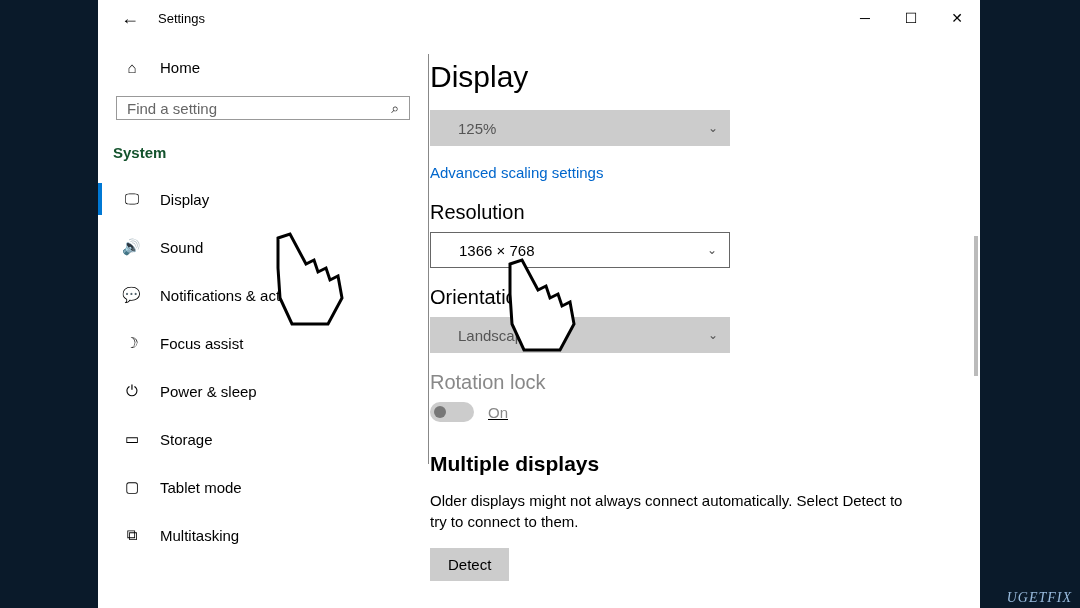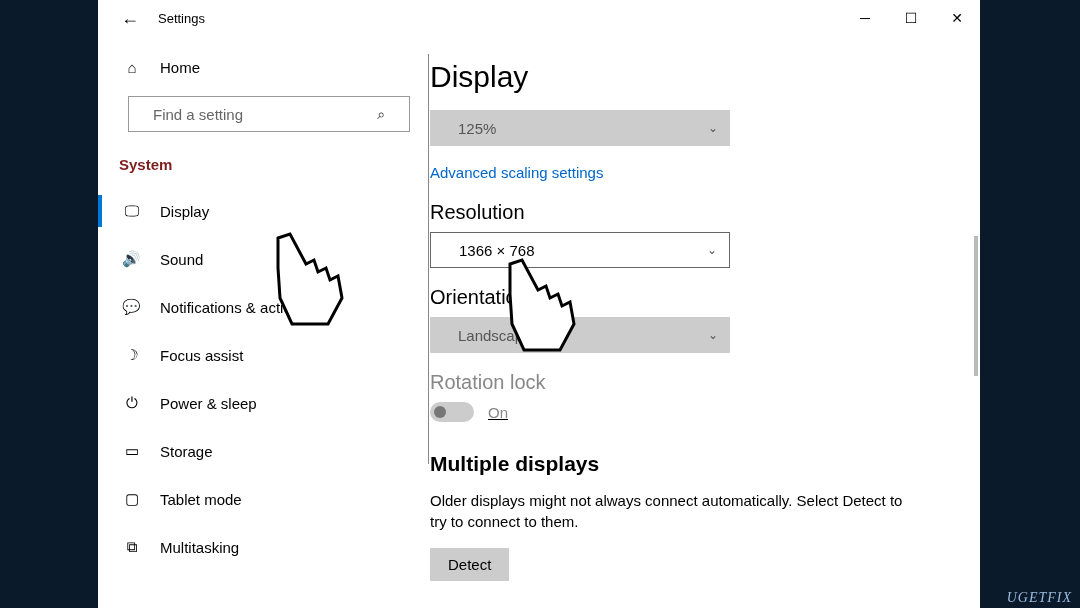--- a/index.html
+++ b/index.html
@@ -10,24 +10,24 @@
   }
   .titlebar { height: 36px; display: flex; align-items: center; padding-left: 18px; }
   .back-btn { width: 28px; height: 28px; display:flex; align-items:center; justify-content:center; font-size:18px; color:#000; }
   .titlebar-title { margin-left: 14px; font-size: 13px; color:#000; }
   .win-controls { margin-left: auto; display:flex; }
   .win-ctrl { width: 46px; height: 32px; display:flex; align-items:center; justify-content:center; font-size:14px; color:#000; }
   .body { flex:1; display:flex; overflow:hidden; }
   .sidebar { width: 330px; padding: 10px 0 0 0; }
   .home-row { display:flex; align-items:center; height:42px; padding-left:24px; font-size:15px; color:#000; }
   .home-row .icon { width:20px; margin-right:18px; display:flex; justify-content:center; }
-  .search-box { margin: 8px 18px 18px 30px; height: 36px; border:1px solid #999; display:flex; align-items:center; padding: 0 24px; color:#666; font-size:15px; }
+  .search-box { margin: 8px 18px 18px 18px; height: 24px; border:1px solid #999; display:flex; align-items:center; padding: 0 10px; color:#666; font-size:15px; }
   .search-box .ph { flex:1; color:#666; }
   .search-box .mag { font-size:14px; color:#333; }
-  .cat-title { font-weight:600; font-size:15px; padding: 6px 0 14px 21px; color:#7f1d1d; }
+  .cat-title { font-weight:600; font-size:15px; padding: 6px 0 14px 15px; color:#14532d; }
   .nav-item { display:flex; align-items:center; height:48px; padding-left:24px; font-size:15px; color:#000; position:relative; }
   .nav-item.selected::before { content:""; position:absolute; left:0; top:8px; bottom:8px; width:4px; background:#0078d4; }
   .nav-item .icon { width:20px; margin-right:18px; display:flex; justify-content:center; color:#000; }
   .content { flex:1; padding: 24px 30px 0 2px; position:relative; overflow:hidden; }
   .content h1 { font-weight:400; font-size:30px; margin-bottom:16px; color:#000; }
   .dropdown { width:300px; height:36px; background:#ccc; color:#555; display:flex; align-items:center; padding:0 28px; font-size:15px; margin-bottom:18px; position:relative;}
   .dropdown.white { background:#fff; border:1px solid #666; color:#000;}
   .dropdown .chev { position:absolute; right:12px; top:50%; transform:translateY(-50%); font-size:12px; color:#555;}
   .link { color:#0066cc; font-size:15px; margin-bottom:20px; display:block;}
   .label { font-size:20px; color:#000; margin-bottom:8px;}

